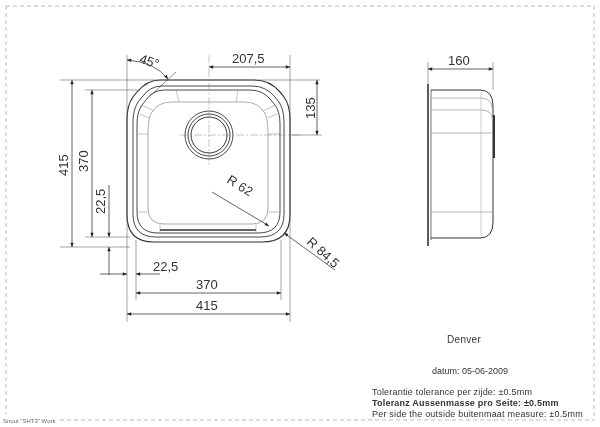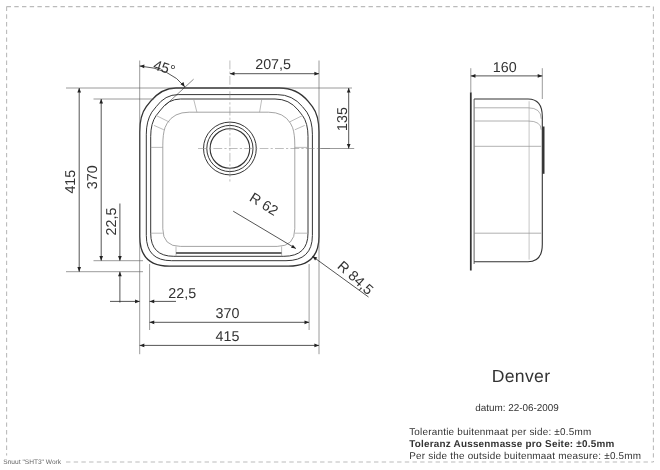--- a/index.html
+++ b/index.html
@@ -1,21 +1,21 @@
 <!DOCTYPE html>
 <html><head>
 <meta charset="utf-8">
 <style>
   html, body { margin: 0; padding: 0; background: #ffffff; }
   body { width: 600px; height: 427px; position: relative; overflow: hidden;
          font-family: "Liberation Sans", sans-serif; color: #333; }
   svg.drawing { position: absolute; left: 0; top: 0; }
   .dim { font-family: "Liberation Sans", sans-serif; font-size: 13px; fill: #333; }
   .txt { position: absolute; font-family: "Liberation Sans", sans-serif; color: #333; white-space: nowrap; }
-  .title { left: 447px; top: 334px; font-size: 16px; letter-spacing: 0.3px; }
+  .title { left: 447px; top: 334px; font-size: 10px; letter-spacing: 0.3px; }
   .datum { left: 432px; top: 366px; font-size: 9px; }
   .tol { left: 372px; font-size: 9px; letter-spacing: 0.2px; }
   .tol1 { top: 387px; } .tol2 { top: 398px; font-weight: bold; } .tol3 { top: 409px; }
   .footer { left: 3px; top: 418px; font-size: 6px; color: #666; }
 </style>
 </head>
 <body>
 
 <svg class="drawing" width="600" height="427" viewBox="0 0 600 427">
   <defs>
@@ -131,17 +131,17 @@
     <line x1="481" y1="92" x2="481" y2="236" stroke="#999" stroke-width="0.5"></line>
     <line x1="494" y1="115" x2="494" y2="158" stroke-width="2"></line>
     <line x1="428" y1="62" x2="428" y2="84" stroke="#666" stroke-width="0.6"></line>
     <line x1="493" y1="62" x2="493" y2="90" stroke="#666" stroke-width="0.6"></line>
     <line x1="428" y1="69" x2="493" y2="69" stroke="#222" stroke-width="0.7" marker-start="url(#arr)" marker-end="url(#arr)"></line>
   </g>
   <text class="dim" x="448" y="65">160</text>
 </svg>
 
 <div class="txt title">Denver</div>
-<div class="txt datum">datum: 22-06-2009</div>
-<div class="txt tol tol1">Tolerantie buitenmaat per side: ±0.5mm</div>
+<div class="txt datum">datum: 05-06-2009</div>
+<div class="txt tol tol1">Tolerantie tolerance per zijde: ±0.5mm</div>
 <div class="txt tol tol2">Toleranz Aussenmasse pro Seite: ±0.5mm</div>
 <div class="txt tol tol3">Per side the outside buitenmaat measure: ±0.5mm</div>
 <div class="txt footer">Snuut "SHT3" Work</div>
 
 </body></html>

